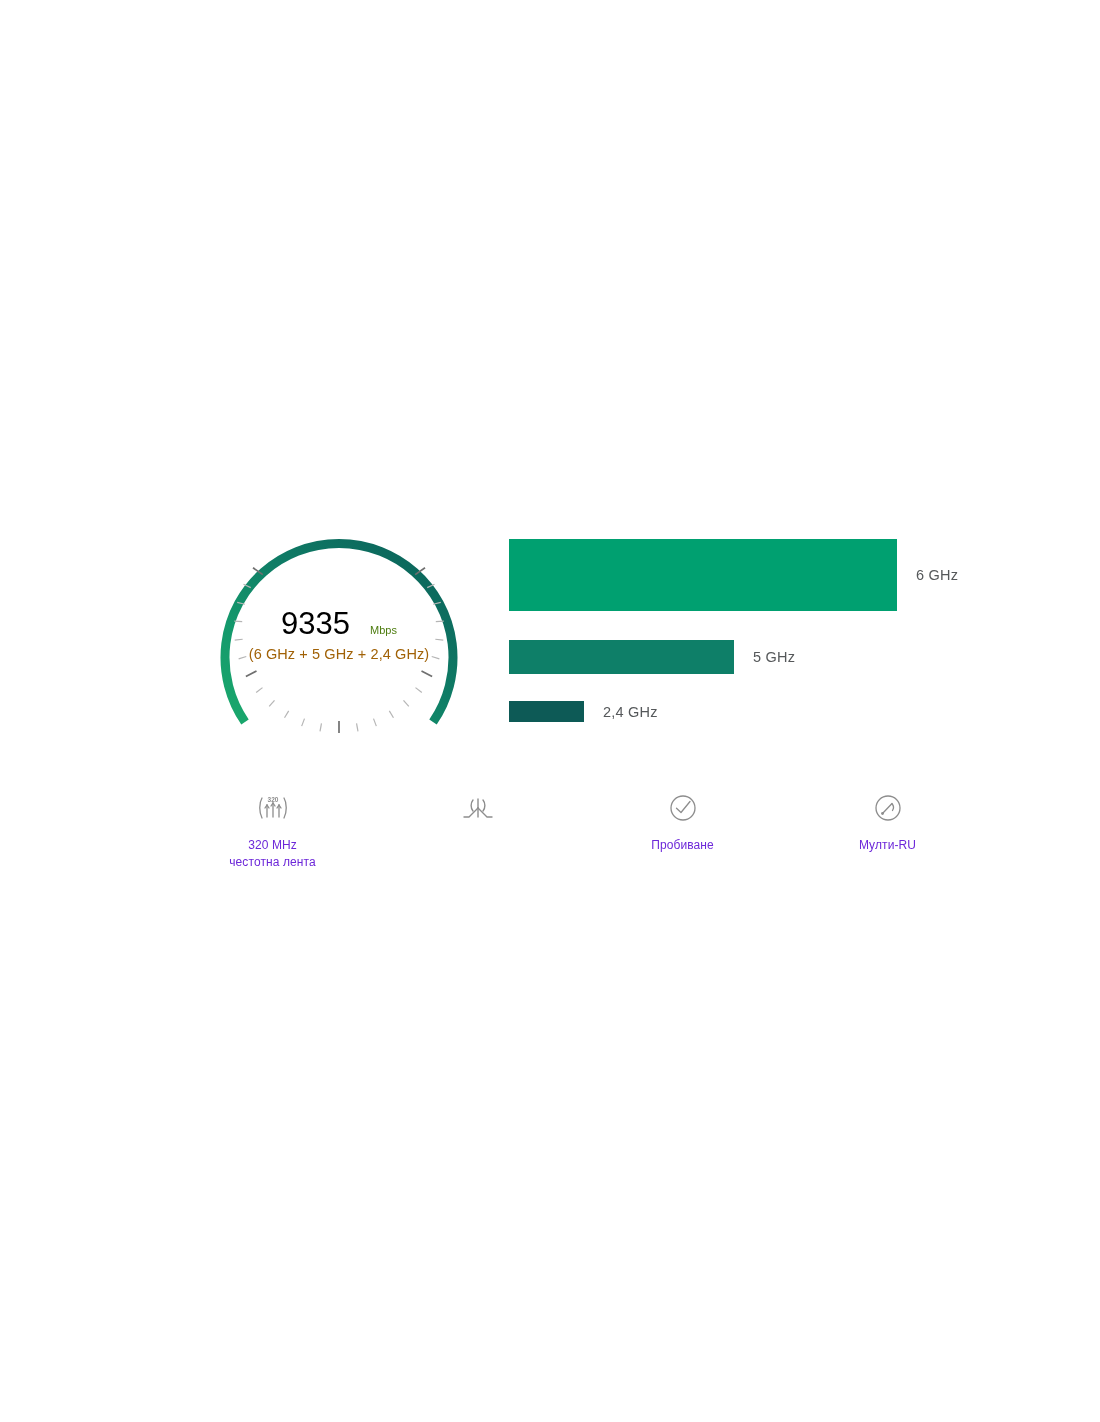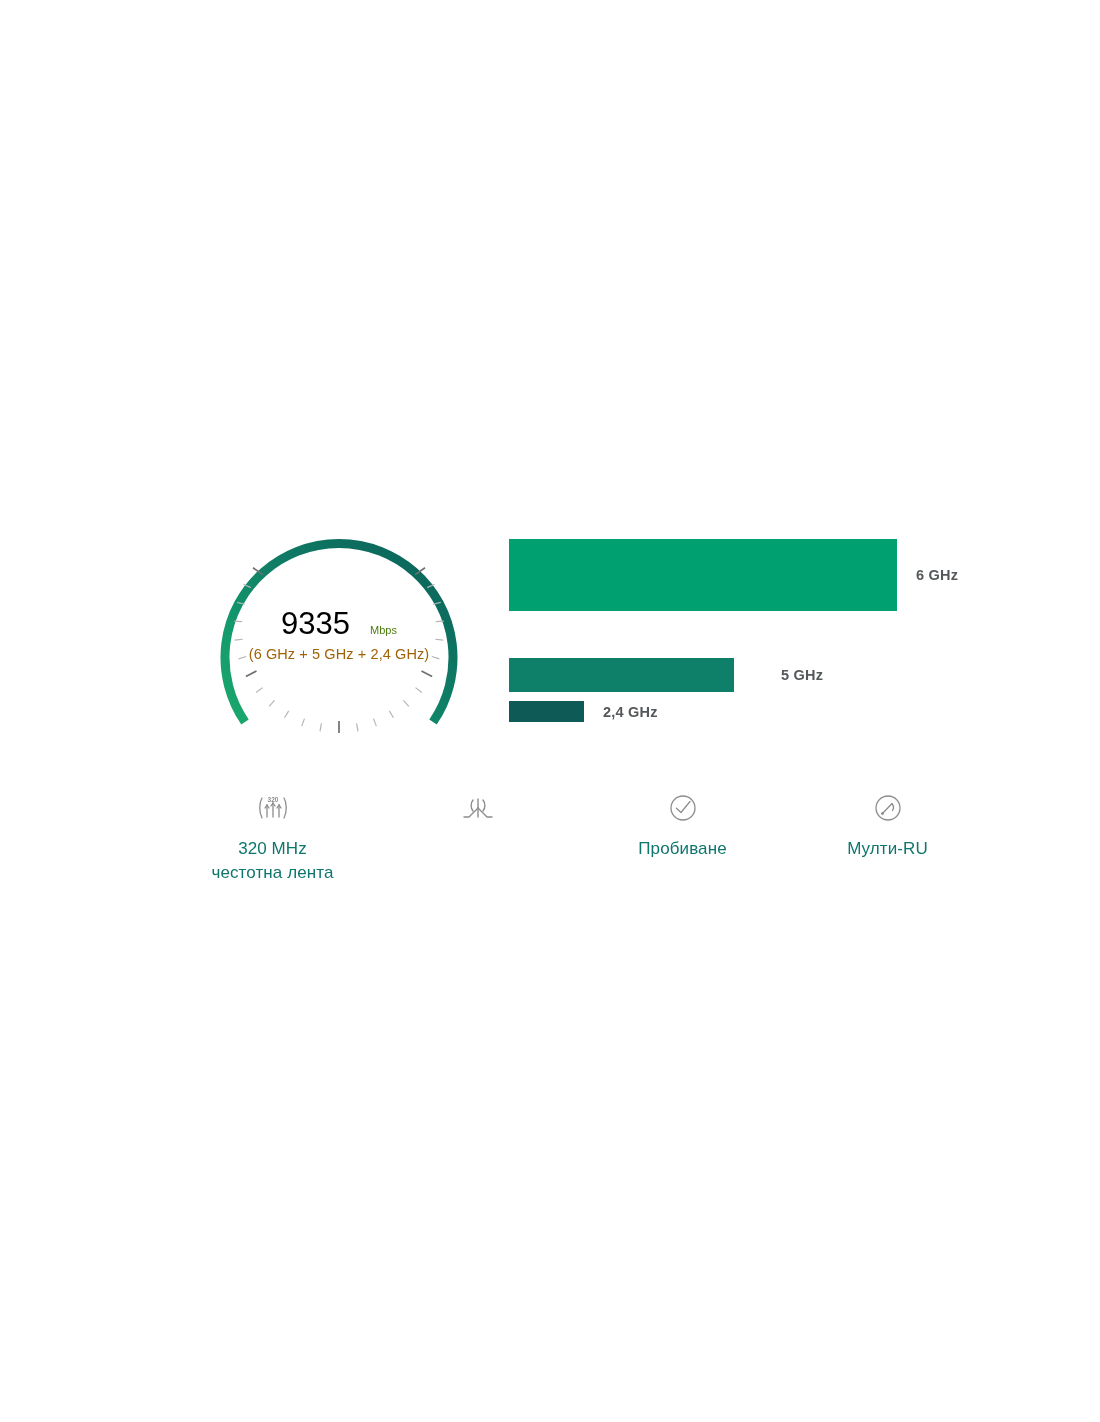--- a/index.html
+++ b/index.html
@@ -80,24 +80,23 @@
   .bar {
     display: block;
     height: 100%;
   }
   .bar-label {
     font-size: 14.5px;
     color: #55585a;
     white-space: nowrap;
     margin-left: 19px;
     letter-spacing: 0.2px;
-    font-weight: bold;
   }
   #bar-row-0 { top: 0px;   height: 72px; }
-  #bar-row-1 { top: 119px; height: 34px; gap: 28px; }
+  #bar-row-1 { top: 101px; height: 34px; }
   #bar-row-2 { top: 162px; height: 21px; }
 
   
   .features {
     position: absolute;
     left: 170px;
     top: 788px;
     width: 820px;
     display: flex;
     align-items: flex-start;
@@ -109,23 +108,23 @@
   }
   .feature-icon {
     height: 40px;
     display: flex;
     align-items: center;
     justify-content: center;
   }
   .feature-icon svg { display: block; }
   .feature-label {
     margin-top: 9px;
-    font-size: 17px;
+    font-size: 12px;
     line-height: 1.42;
-    color: #0f766e;
+    color: #6d28d9;
     letter-spacing: 0.1px;
   }
 </style>
 </head>
 <body>
 
 <div id="stage">
 
   <div class="gauge-wrap">
     <svg viewBox="0 0 272 240" xmlns="http://www.w3.org/2000/svg">

